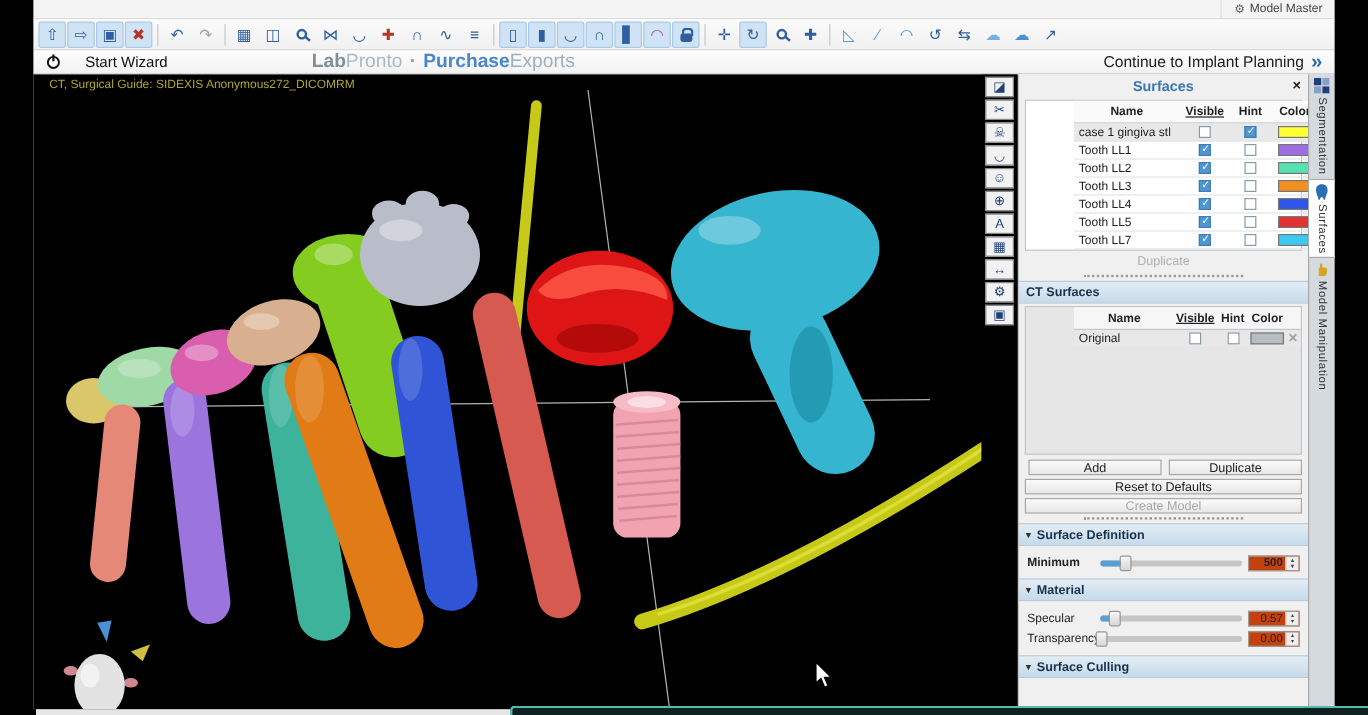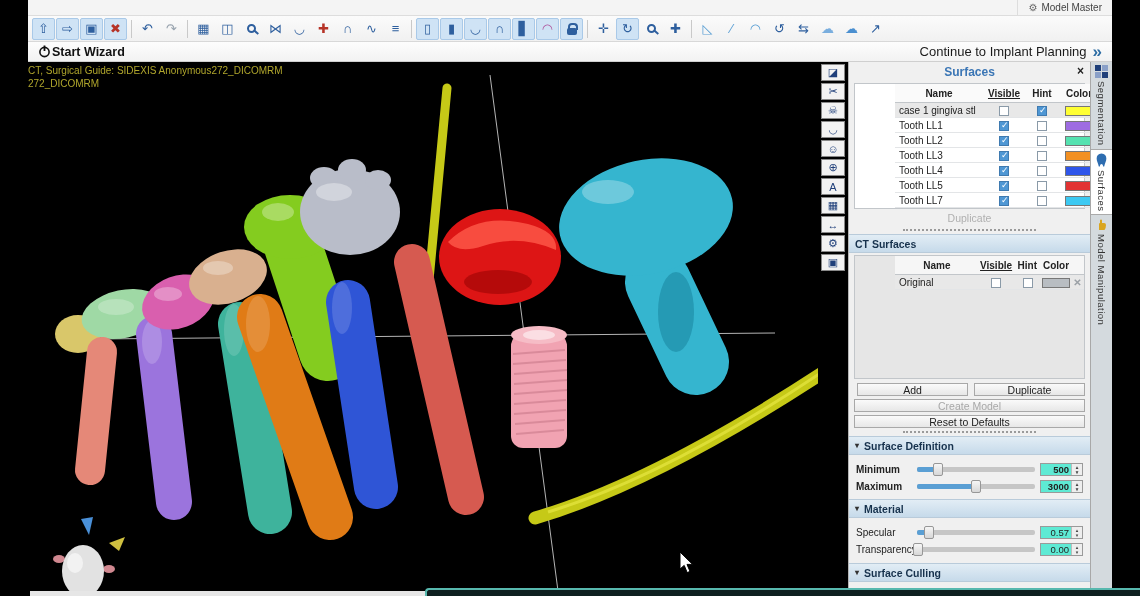--- a/index.html
+++ b/index.html
@@ -19,35 +19,35 @@
   .tb-icon{width:23px;height:22px;display:flex;align-items:center;justify-content:center;border-radius:2px;font-size:13px;color:#2e5f9e;}
   .tb-icon.lit{background:#cfe3f5;border:1px solid #a9c9e8;}
   .tb-sep{width:1px;height:18px;background:#c9c9c9;margin:0 3px;}
   .shape-mag{width:9px;height:9px;border:2px solid #2e5f9e;border-radius:50%;position:relative;display:inline-block;}
   .shape-mag::after{content:"";position:absolute;width:6px;height:2px;background:#2e5f9e;right:-5px;bottom:-2px;transform:rotate(40deg);}
   .shape-lock{width:10px;height:7px;background:#2e5f9e;border-radius:2px;position:relative;display:inline-block;margin-top:5px;}
   .shape-lock::before{content:"";position:absolute;top:-5px;left:1px;width:6px;height:5px;border:2px solid #2e5f9e;border-bottom:none;border-radius:4px 4px 0 0;}
 
   
   .actionbar{height:20px;background:linear-gradient(#fdfdfd,#f2f2f2);border-bottom:1px solid #cfcfcf;display:flex;align-items:center;padding:0 10px;}
-  .startwizard{display:flex;align-items:center;gap:1px;font-size:12.5px;font-weight:700;color:#111;}
+  .startwizard{display:flex;align-items:center;gap:20px;font-size:12.5px;font-weight:400;color:#111;}
   .logos{margin-left:120px;display:flex;align-items:baseline;gap:6px;font-size:16px;}
   .lg-lab{color:#7d8f9c;font-weight:600;}
   .lg-pronto{color:#a9bac4;}
   .lg-dot{color:#8a9aa5;font-weight:700;}
   .lg-purchase{color:#4a86c8;font-weight:600;}
   .lg-exports{color:#9fb0ba;}
   .actionbar .spacer{flex:1;}
   .continue{display:flex;align-items:center;gap:6px;font-size:13px;color:#1a1a1a;}
   .continue .chev{color:#2e6da4;font-size:17px;font-weight:700;line-height:1;}
 
   
   .main{flex:1;display:flex;min-height:0;}
   .viewport{width:820px;position:relative;background:#000;overflow:hidden;}
-  .overlay-text{position:absolute;left:0;top:2px;color:#b0a62c;font-size:10px;line-height:1.3;z-index:3;}
+  .overlay-text{position:absolute;left:13px;top:2px;color:#b0a62c;font-size:10px;line-height:1.3;z-index:3;}
   .scene{position:absolute;left:0;top:0;z-index:1;}
   .side-strip{position:absolute;right:0;top:0;width:30px;height:100%;background:#000;z-index:4;display:flex;flex-direction:column;align-items:center;padding-top:2px;gap:2px;}
   .ss-icon{width:24px;height:17px;background:#f2f2f2;border:1px solid #888;display:flex;align-items:center;justify-content:center;font-size:11px;color:#1f3f7a;}
 
   
   .panel{width:242px;background:#f0f0f0;border-left:1px solid #b5b5b5;display:flex;flex-direction:column;font-size:10px;color:#222;overflow:hidden;}
   .panel-title{height:19px;display:flex;align-items:center;position:relative;}
   .panel-title .t{flex:1;text-align:center;color:#3b76b5;font-weight:700;font-size:12px;}
   .panel-title .x{position:absolute;right:6px;top:2px;font-size:12px;font-weight:700;color:#222;}
   .sec-head{height:19px;background:linear-gradient(#e2edf5,#c6daea);border-top:1px solid #b9cbda;border-bottom:1px solid #b9cbda;display:flex;align-items:center;padding:0 6px;font-weight:700;font-size:10.5px;color:#17324d;gap:5px;}
@@ -81,21 +81,21 @@
   .btn-row{display:flex;gap:6px;margin:4px 5px 0 8px;}
   .btn{flex:1;height:13px;border:1px solid #a8a8a8;background:linear-gradient(#fafafa,#e7e7e7);font-size:10.5px;text-align:center;line-height:12px;color:#222;}
   .btn.full{margin:3px 5px 0 5px;flex:none;display:block;}
   .btn.disabled{color:#a8a8a8;}
 
   .slider-row{display:flex;align-items:center;gap:5px;margin:4px 7px 0 7px;height:13px;}
   .sl-label{width:56px;font-size:10px;color:#222;}
   .sl-track{flex:1;height:5px;background:#c6c6c6;border-radius:2px;position:relative;}
   .sl-fill{position:absolute;left:0;top:0;height:5px;background:#5a9fd4;border-radius:2px;}
   .sl-handle{position:absolute;top:-4px;width:10px;height:13px;margin-left:-5px;background:linear-gradient(#f6f6f6,#d7d7d7);border:1px solid #979797;border-radius:2px;}
-  .spin{display:flex;align-items:center;border:1px solid #9a9a9a;background:#5eead4;height:13px;}
+  .spin{display:flex;align-items:center;border:1px solid #9a9a9a;background:#c2410c;height:13px;}
   .spin .val{width:30px;text-align:right;padding-right:2px;font-size:9.5px;}
   .spin .ud{width:11px;height:100%;border-left:1px solid #bbb;display:flex;flex-direction:column;align-items:center;justify-content:center;font-size:5px;color:#444;line-height:5px;background:#eee;}
 
   
   .tabstrip{width:22px;background:#d4dade;border-left:1px solid #a8a8a8;display:flex;flex-direction:column;align-items:center;font-size:9.5px;color:#333;}
   .vtab{display:flex;flex-direction:column;align-items:center;padding:3px 0;gap:3px;width:100%;}
   .vtab .lbl{writing-mode:vertical-rl;letter-spacing:.5px;}
   .vtab.active{background:#fff;border-top:1px solid #aaa;border-bottom:1px solid #aaa;}
 
   
@@ -240,33 +240,37 @@
       </div>
 
     <div class="actionbar">
       <div class="startwizard">
         <svg width="13" height="13" viewBox="0 0 13 13">
           <circle cx="6.5" cy="7" r="4.6" fill="none" stroke="#111" stroke-width="1.6"></circle>
           <line x1="6.5" y1="0.5" x2="6.5" y2="6" stroke="#111" stroke-width="1.8"></line>
         </svg>
         <span>Start Wizard</span>
       </div>
+      <div class="logos">
+        <span><span class="lg-lab">Lab</span><span class="lg-pronto">Pronto</span></span>
+        <span class="lg-dot">·</span>
+        <span><span class="lg-purchase">Purchase</span><span class="lg-exports">Exports</span></span>
+      </div>
       <div class="spacer"></div>
       <div class="continue">
         <span>Continue to Implant Planning</span>
         <span class="chev">»</span>
       </div>
     </div>
 
     <div class="main">
 
       <div class="viewport">
         <div class="overlay-text">
           <div>CT, Surgical Guide: SIDEXIS Anonymous272_DICOMRM</div>
-          <div>272_DICOMRM</div>
         </div>
 
         <svg class="scene" width="790" height="529" viewBox="0 0 790 529">
 
           <line x1="462" y1="13" x2="530" y2="529" stroke-width="1" style="stroke: rgb(180, 180, 180);"></line>
           <line x1="67" y1="277" x2="747" y2="271" stroke-width="1" style="stroke: rgb(180, 180, 180);"></line>
 
           <line x1="419" y1="26" x2="398" y2="250" stroke-width="9" stroke-linecap="round" style="stroke: rgb(198, 201, 23);"></line>
 
           <g>
@@ -498,22 +502,22 @@
                 <span class="c-hint"><span class="cb"></span></span>
                 <span class="c-color"><span class="swatch" style="background: rgb(184, 189, 194);"></span></span>
                 <span class="c-x gray">✕</span>
               </div>
             </div>
         </div>
         <div class="btn-row">
           <div class="btn">Add</div>
           <div class="btn">Duplicate</div>
         </div>
+        <div class="btn full">Reset to Defaults</div>
         <div class="btn full disabled">Create Model</div>
-        <div class="btn full">Reset to Defaults</div>
 
         <div class="splitter"></div>
 
         <div class="sec-head">
           <span class="arr">▾</span>
           <span>Surface Definition</span>
         </div>
         <div style="margin-top:4px;font-weight:bold;">
 
         <div class="slider-row">
@@ -523,34 +527,20 @@
                 <span class="sl-handle" style="left: 18%;"></span>
               </span>
               <span class="spin">
                 <span class="val">500</span>
                 <span class="ud">
                   <span>▴</span>
                   <span>▾</span>
                 </span>
               </span>
             </div>
-            <div class="slider-row">
-              <span class="sl-label">Maximum</span>
-              <span class="sl-track">
-                <span class="sl-fill" style="width: 50%;"></span>
-                <span class="sl-handle" style="left: 50%;"></span>
-              </span>
-              <span class="spin">
-                <span class="val">3000</span>
-                <span class="ud">
-                  <span>▴</span>
-                  <span>▾</span>
-                </span>
-              </span>
-            </div>
           </div>
 
         <div class="sec-head" style="margin-top:6px;">
           <span class="arr">▾</span>
           <span>Material</span>
         </div>
         <div style="margin-top:4px;">
 
         <div class="slider-row">
               <span class="sl-label">Specular</span>

